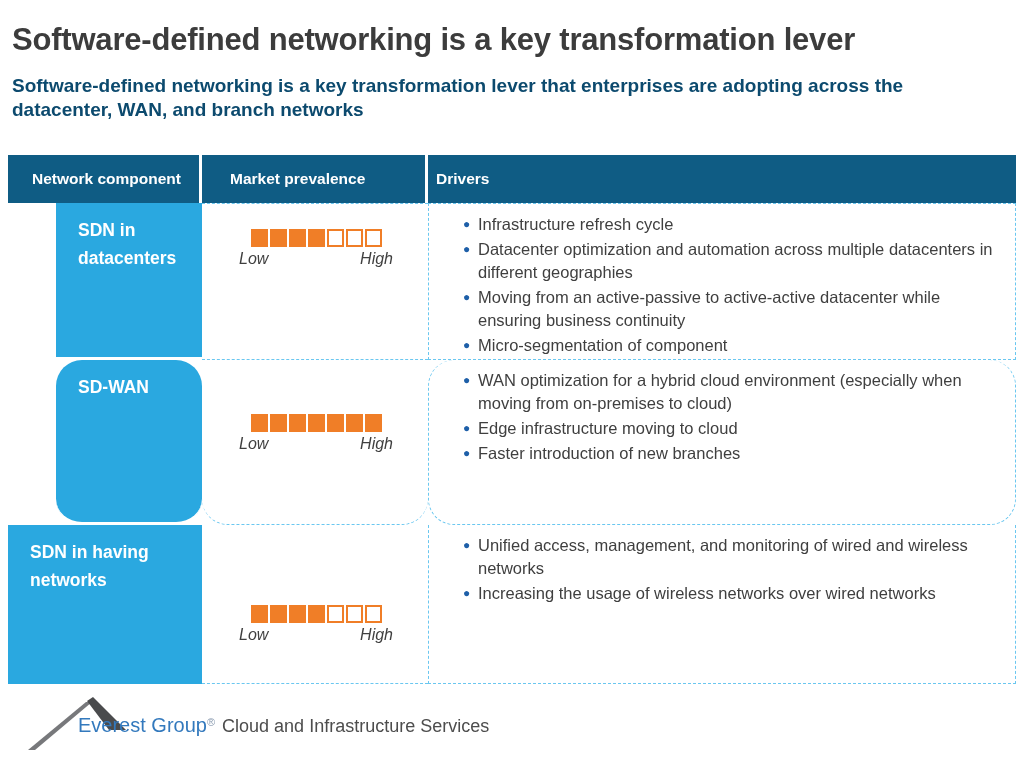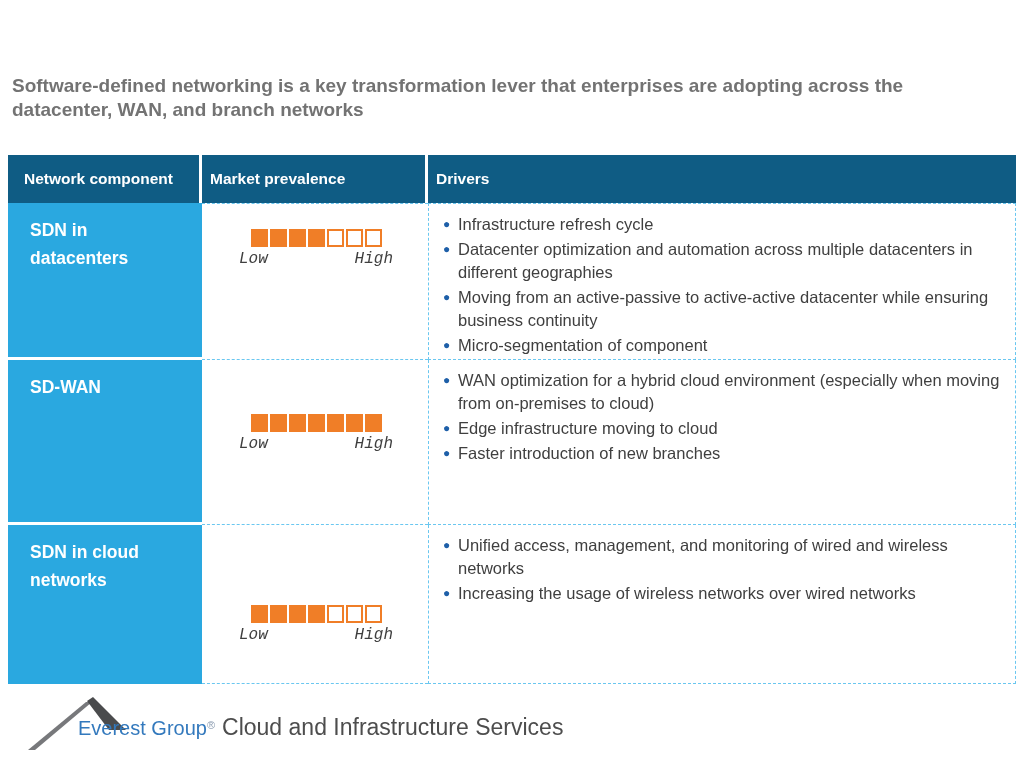--- a/index.html
+++ b/index.html
@@ -8,47 +8,47 @@
     font-family:"Liberation Sans", sans-serif; color:#3F3F3F;
   }
   .page { position:relative; width:1024px; height:777px; }
 
   .title {
     margin:0; position:absolute; left:12px; top:22px; width:1000px;
     font-size:31px; font-weight:700; color:#3C3C3C; letter-spacing:-0.2px;
   }
   .subtitle {
     margin:0; position:absolute; left:12px; top:74px; width:985px;
-    font-size:19px; font-weight:700; color:#737373; line-height:24px;
+    font-size:19px; font-weight:700; color:#0c4a6e; line-height:24px;
   }
 
   .table { position:absolute; left:8px; top:155px; width:1008px; }
   .thead, .trow { display:grid; grid-template-columns:194px 226px 588px; }
   .th {
     background:#0F5C84; color:#fff; font-weight:700; font-size:15.5px;
     height:48px; display:flex; align-items:center; box-sizing:border-box;
   }
-  .th.c1 { padding-left:16px; border-right:3px solid #fff; }
-  .th.c2 { padding-left:8px; border-right:3px solid #fff; }
+  .th.c1 { padding-left:24px; border-right:3px solid #fff; }
+  .th.c2 { padding-left:28px; border-right:3px solid #fff; }
   .th.c3 { padding-left:8px; }
 
   .td { box-sizing:border-box; background:#fff; }
   .td.c1 {
     background:#2AA8E0; color:#fff; font-weight:700; font-size:17.5px;
     padding:13px 18px 0 22px; line-height:28px;
   }
-  .row1 .td.c1, .row2 .td.c1 { border-bottom:3px solid #fff; }
+  .row1 .td.c1, .row2 .td.c1 { border-bottom:3px solid #fff;margin-left:48px; }
   .td.c2, .td.c3 { border-bottom:1px dashed #6AC7F0; }
   .row1 .td.c2, .row1 .td.c3 { border-top:1px dashed #6AC7F0; }
-  .td.c3 { border-left:1px dashed #6AC7F0; border-right:1px dashed #6AC7F0; }
+  .td.c3 { border-left:1px dashed #6AC7F0; border-right:1px dashed #6AC7F0;padding-left:20px; }
   .row1 .td { min-height:154px; }
-  .row2 .td { min-height:165px; }
+  .row2 .td { min-height:165px;border-radius:26px; }
   .row3 .td { min-height:159px; }
 
-  .rating { margin-left:37px; width:154px;font-family:Liberation Mono, monospace; }
+  .rating { margin-left:37px; width:154px; }
   .row1 .rating { margin-top:25px; }
   .row2 .rating { margin-top:54px; }
   .row3 .rating { margin-top:80px; }
   .squares { display:flex; gap:2px; justify-content:center; }
   .square { width:17px; height:18px; box-sizing:border-box; }
   .square.filled { background:#F07E27; }
   .square.empty { background:#fff; border:2px solid #F07E27; }
   .scale-labels {
     display:flex; justify-content:space-between; margin-top:3px;
     font-style:italic; font-size:16px; color:#3F3F3F;
@@ -62,27 +62,28 @@
   .drivers-list li::before {
     content:"●"; position:absolute; left:-2px; top:0;
     color:#1E5FA8; font-size:12px;
   }
 
   .footer { position:absolute; left:28px; top:694px; width:760px; height:66px; }
   .mountain-icon { position:absolute; left:0; top:0; width:130px; height:58px; }
   .logo-line { position:absolute; left:50px; top:20px; white-space:nowrap; }
   .logo-text { font-size:20px; color:#3379BD; }
   .registered-mark { font-size:11px; color:#8A9BB0; vertical-align:super; }
-  .tagline { font-size:23px; color:#4D4D4D; margin-left:7px; }
+  .tagline { font-size:18px; color:#4D4D4D; margin-left:7px; }
 </style>
 </head>
 <body>
 
 <div class="page">
 
+  <h1 class="title">Software-defined networking is a key transformation lever</h1>
   <p class="subtitle">Software-defined networking is a key transformation lever that enterprises are adopting across the datacenter, WAN, and branch networks</p>
 
   <div class="table">
 
     <div class="thead">
       <div class="th c1">Network component</div>
       <div class="th c2">Market prevalence</div>
       <div class="th c3">Drivers</div>
     </div>
 
@@ -137,21 +138,21 @@
       <div class="td c3">
         <ul class="drivers-list">
             <li>WAN optimization for a hybrid cloud environment (especially when moving from on-premises to cloud)</li>
             <li>Edge infrastructure moving to cloud</li>
             <li>Faster introduction of new branches</li>
           </ul>
       </div>
     </div>
 
     <div class="trow row3">
-      <div class="td c1">SDN in cloud networks</div>
+      <div class="td c1">SDN in having networks</div>
       <div class="td c2">
         <div class="rating">
           <div class="squares">
               <span class="square filled"></span>
               <span class="square filled"></span>
               <span class="square filled"></span>
               <span class="square filled"></span>
               <span class="square empty"></span>
               <span class="square empty"></span>
               <span class="square empty"></span>

